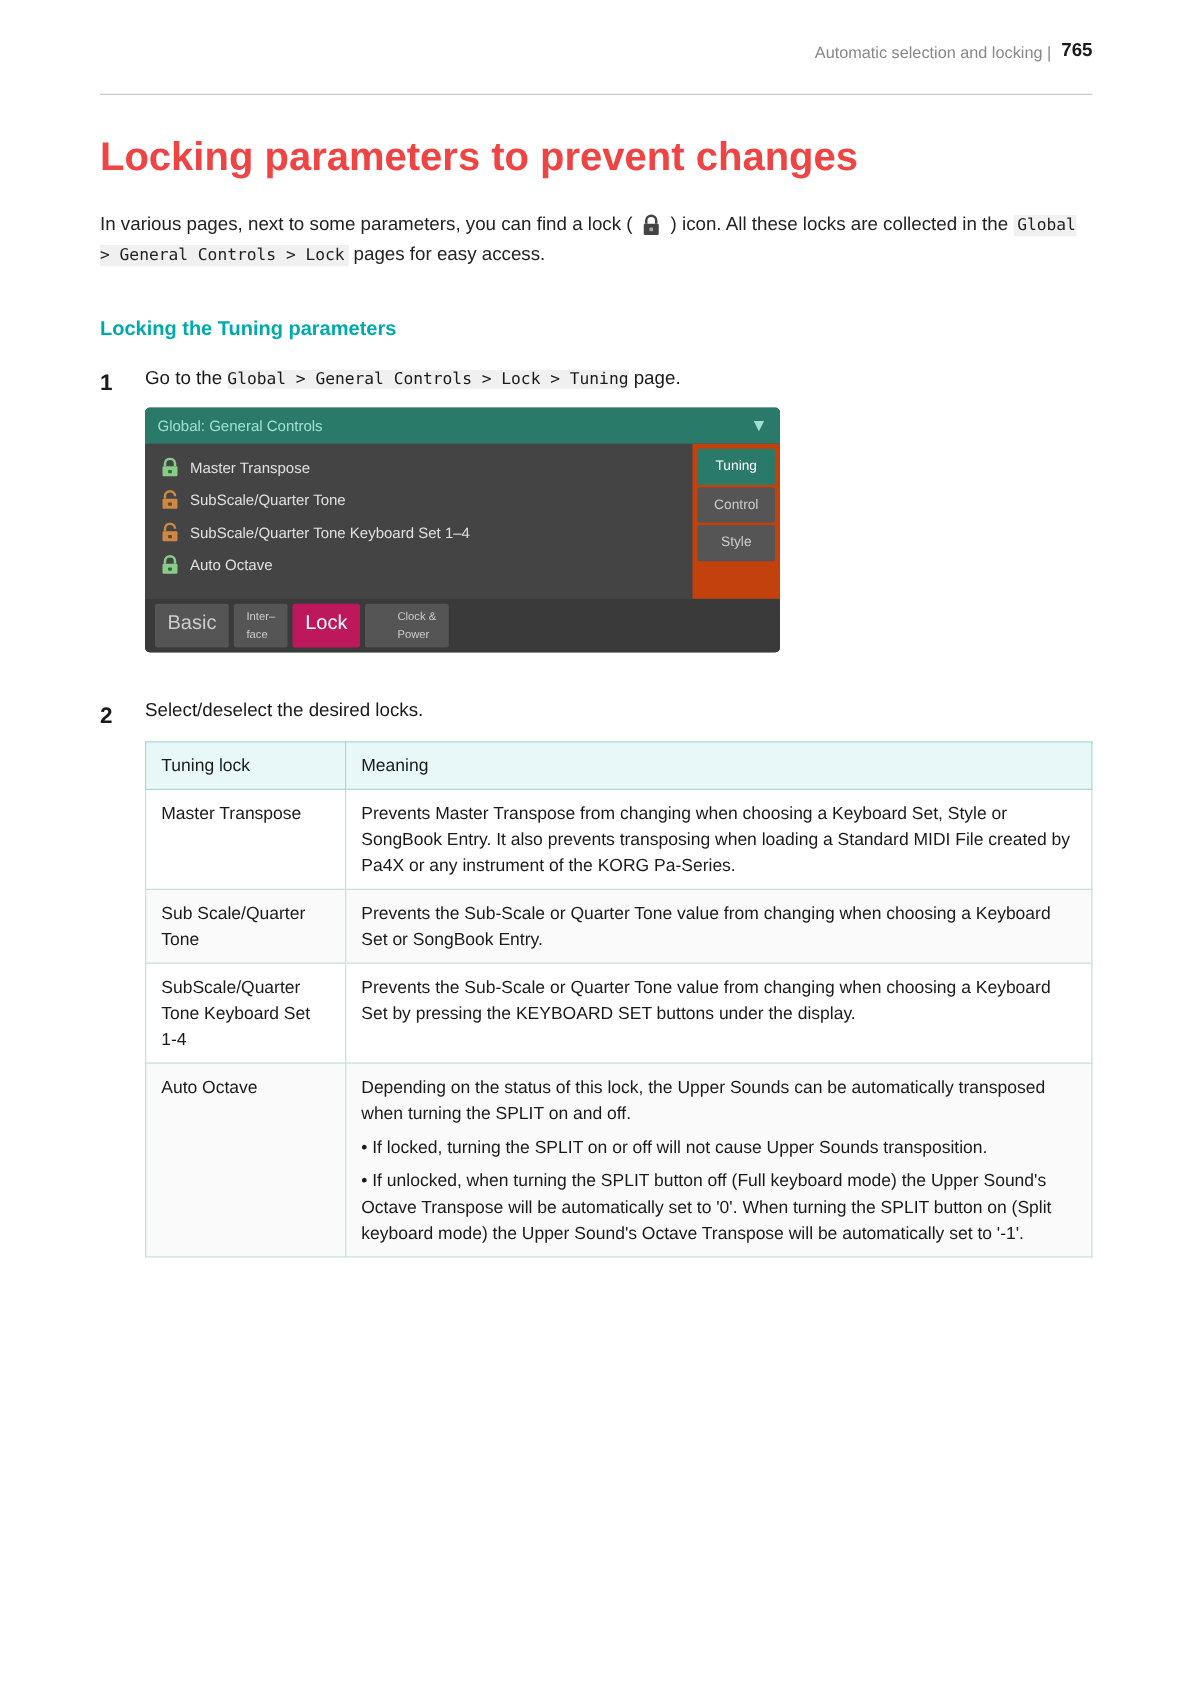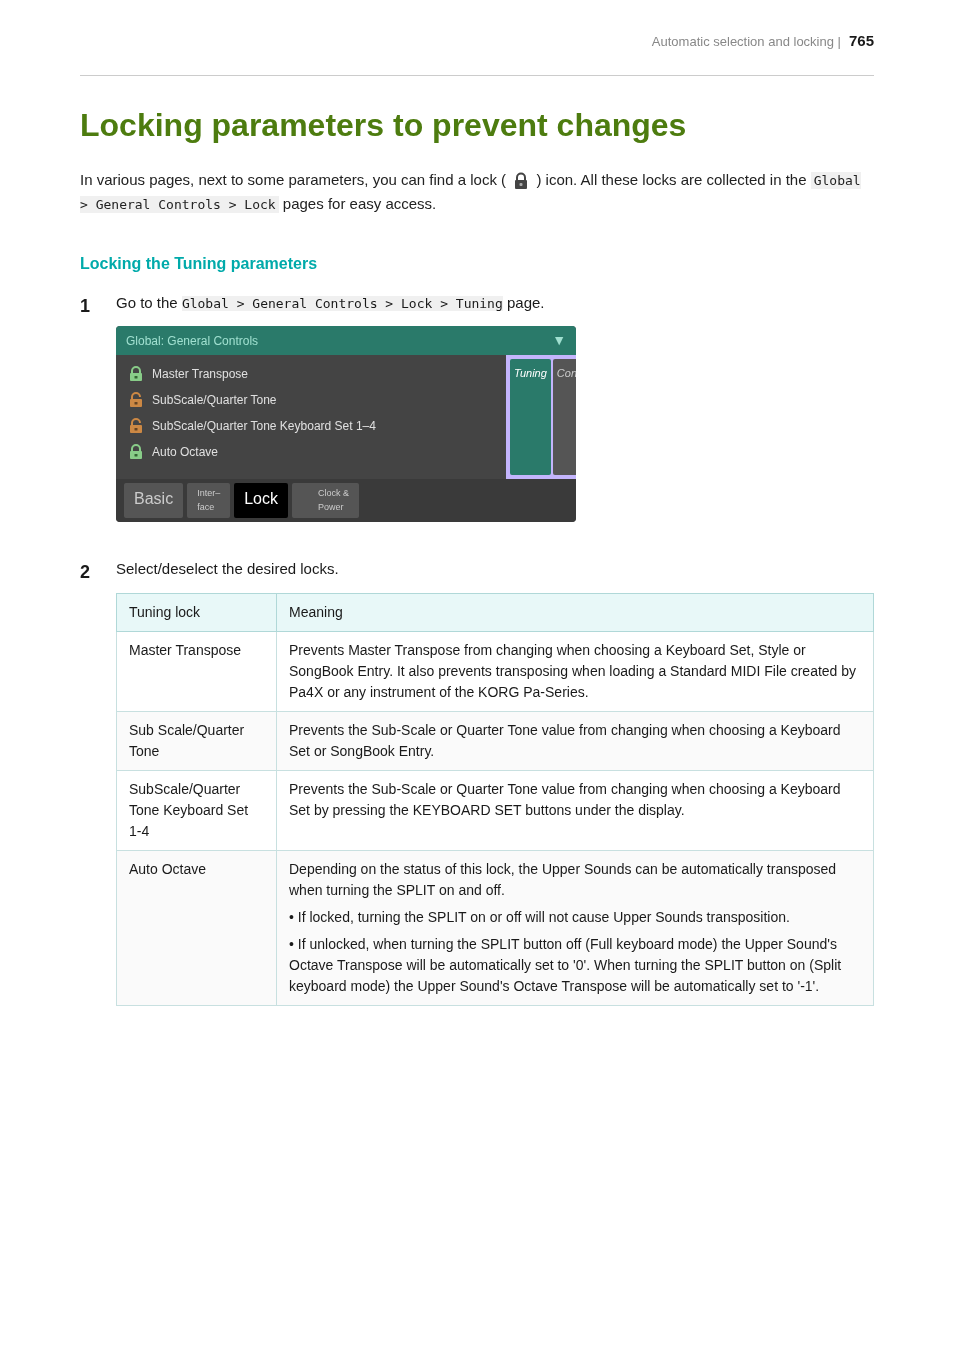--- a/index.html
+++ b/index.html
@@ -30,21 +30,21 @@
     }
     .header-page-num {
       font-weight: bold;
       font-size: 15px;
       color: #1a1a1a;
       margin-left: 8px;
     }
     .main-title {
       font-size: 32px;
       font-weight: bold;
-      color: #4d7c0f;
+      color: #ef4444;
       margin-bottom: 24px;
       line-height: 1.2;
     }
     .intro-text {
       font-size: 15px;
       color: #222;
       margin-bottom: 36px;
       line-height: 1.6;
     }
     .intro-text .mono {
@@ -85,21 +85,21 @@
       font-size: 15px;
       margin-bottom: 12px;
     }
     .step-text .path-text {
       font-family: monospace;
       font-size: 13px;
       background: #f0f0f0;
     }
     
     .device-mockup {
-      width: 460px;
+      width: 508px;
       background: #555;
       border-radius: 4px;
       overflow: hidden;
       margin-bottom: 18px;
     }
     .device-titlebar {
       background: #2a7a6a;
       color: #a0e0d0;
       font-size: 12px;
       padding: 4px 10px;
@@ -135,26 +135,25 @@
       justify-content: center;
     }
     .device-lock-closed {
       color: #88cc88;
     }
     .device-lock-open {
       color: #cc8844;
     }
     .device-sidebar {
       width: 70px;
-      background: #c4b5fd;
-      display: flex;
-      flex-direction: row;
+      background: #c2410c;
+      display: flex;
+      flex-direction: column;
       gap: 2px;
       padding: 4px;
-      font-style: italic;
     }
     .device-sidebar-btn {
       background: #555;
       color: #ccc;
       font-size: 11px;
       text-align: center;
       padding: 6px 4px;
       border-radius: 2px;
     }
     .device-sidebar-btn.active {
@@ -168,21 +167,21 @@
       gap: 4px;
     }
     .device-footer-btn {
       background: #555;
       color: #ccc;
       font-size: 16px;
       padding: 4px 10px;
       border-radius: 2px;
     }
     .device-footer-btn.highlight {
-      background: #000000;
+      background: #be185d;
       color: #fff;
     }
     
     .data-table {
       width: 100%;
       border-collapse: collapse;
       margin-top: 8px;
       font-size: 14px;
     }
     .data-table th {

